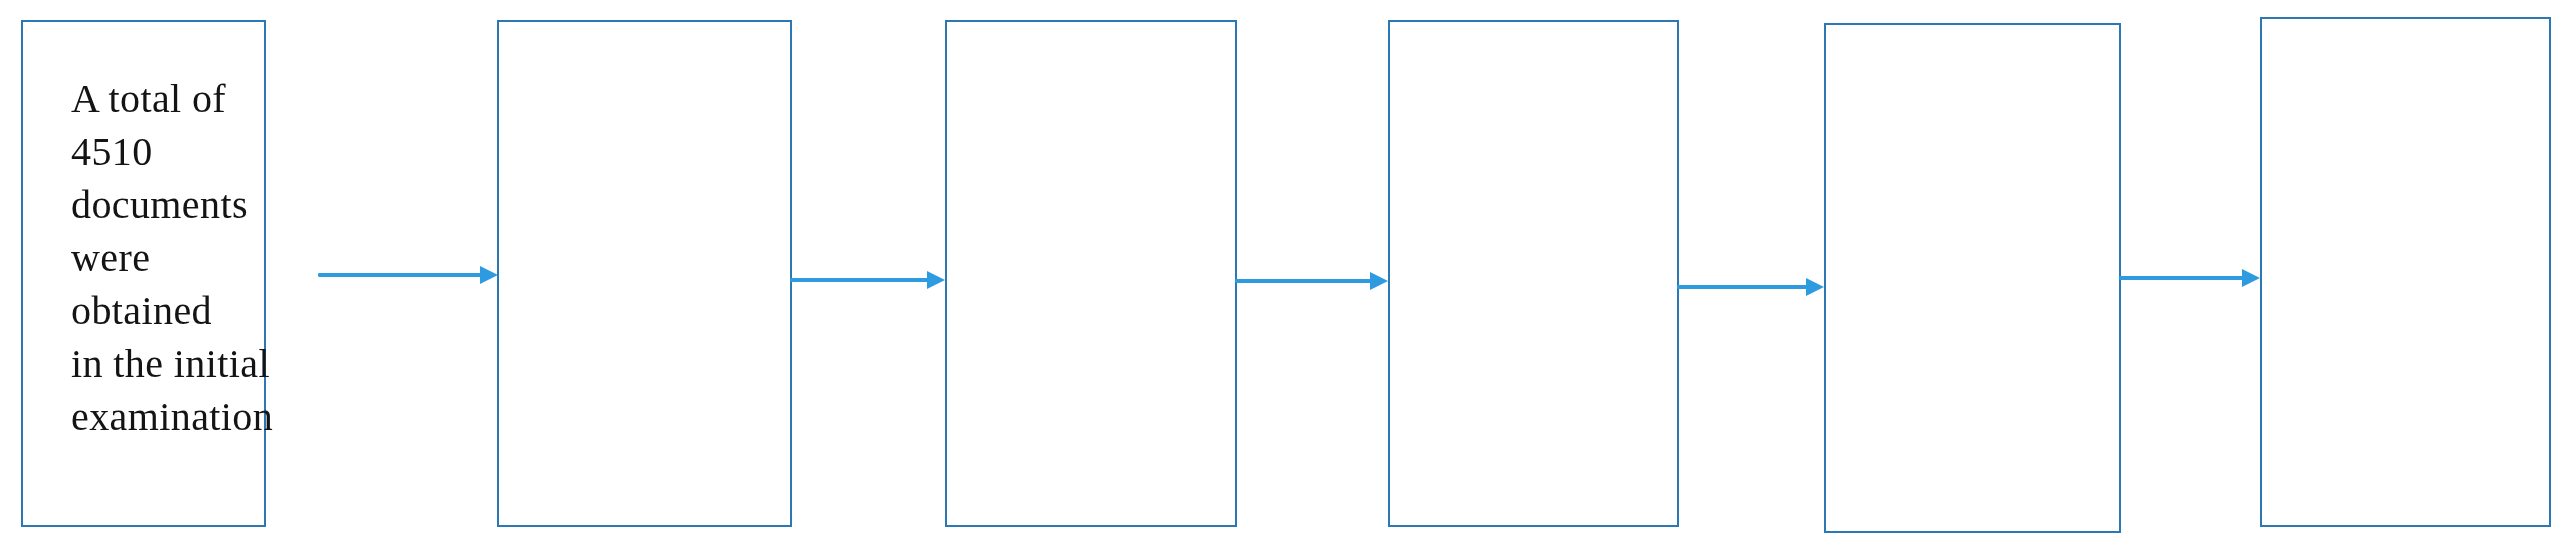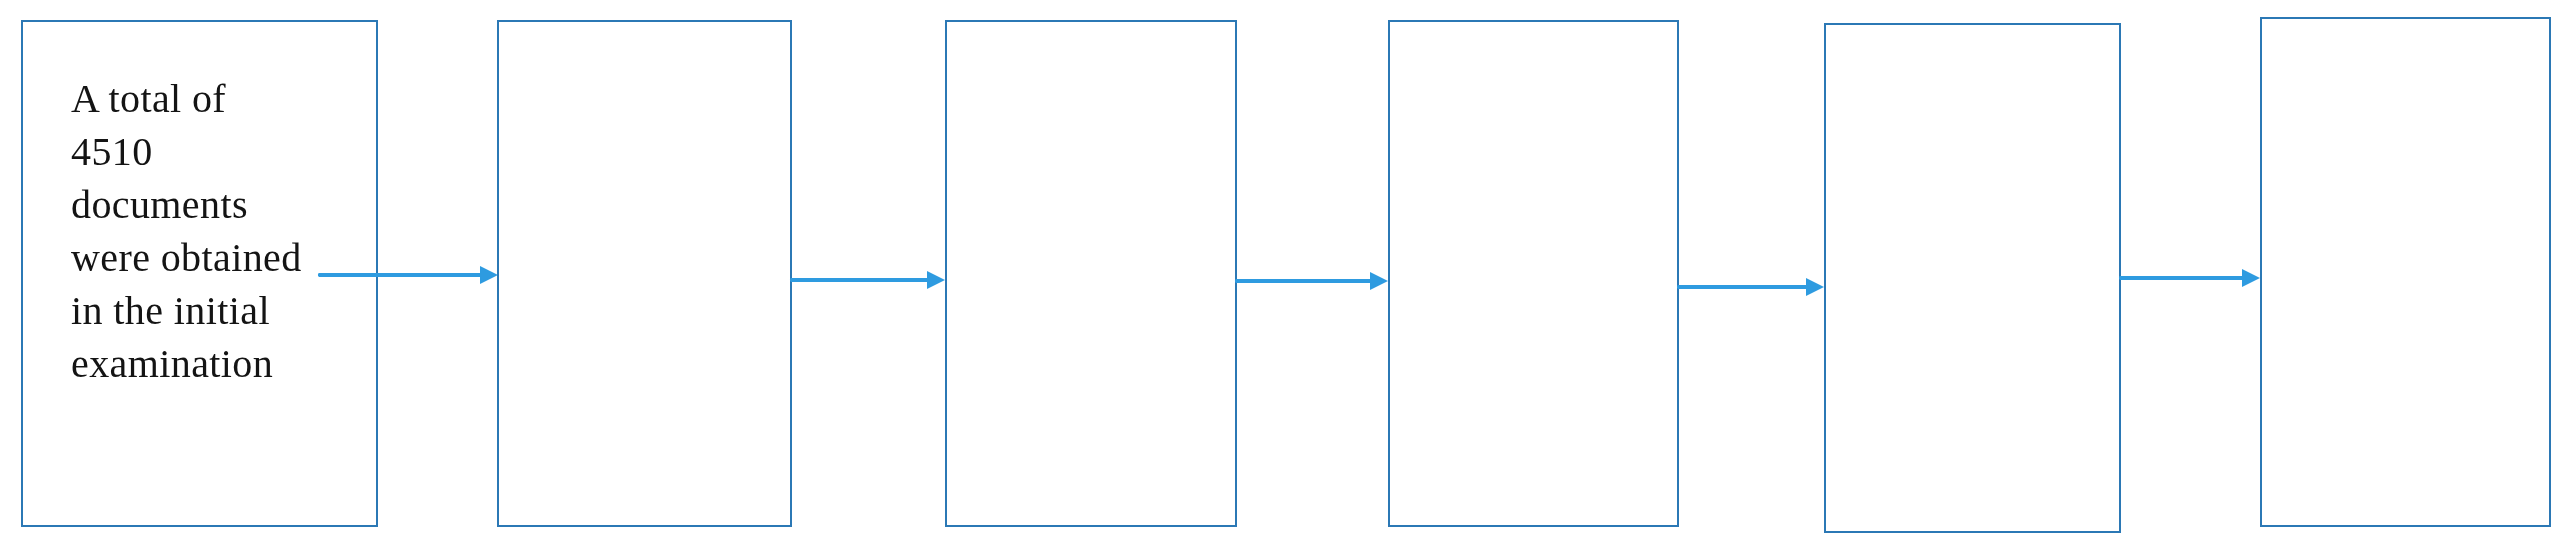--- a/index.html
+++ b/index.html
@@ -40,21 +40,21 @@
   }
   .arrow .head{
     position:absolute;
     right:0;top:0;
     width:0;height:0;
     border-left:18.5px solid var(--arrow);
     border-top:9.2px solid transparent;
     border-bottom:9.2px solid transparent;
   }
   
-  .b1{left:21px;top:20px;width:357px;height:507px;}
+  .b1{left:21px;top:20px;width:245px;height:507px;}
   .b2{left:497px;top:20px;width:295px;height:507px;}
   .b3{left:945px;top:20px;width:292px;height:507px;}
   .b4{left:1388px;top:20px;width:291px;height:507px;}
   .b5{left:1824px;top:23.4px;width:297px;height:510px;}
   .b6{left:2260px;top:17px;width:291px;height:510px;}
   
   .t1{left:48px;top:50px;}
   .t2{left:549px;top:138px;}
   .t3{left:962px;top:162px;}
   

